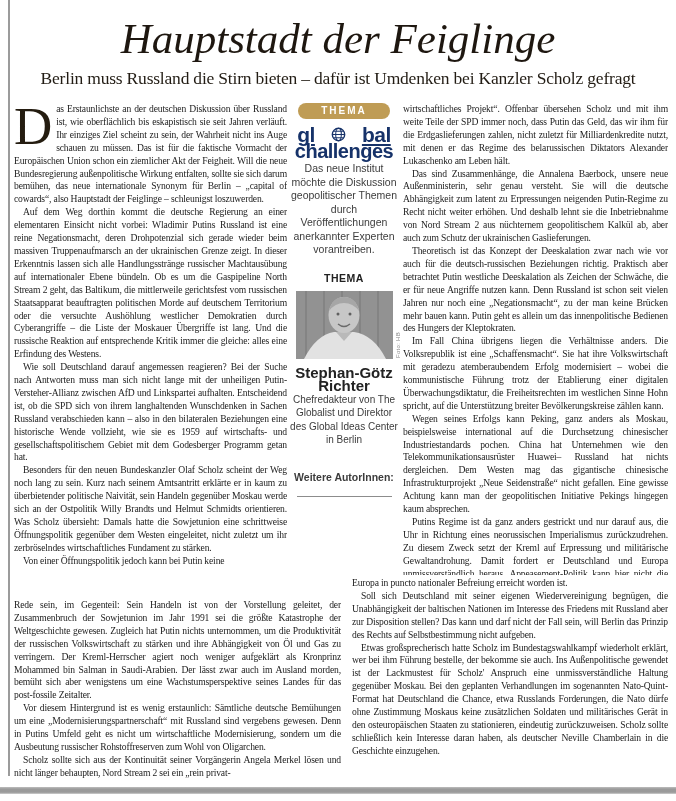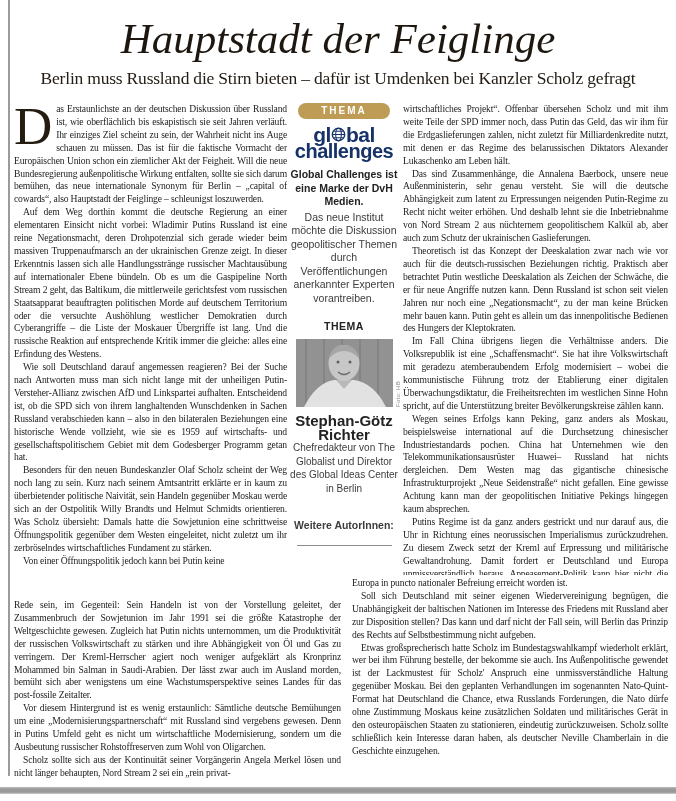--- a/index.html
+++ b/index.html
@@ -21,21 +21,21 @@
   .left-bottom{left:14px;top:599px;width:327px;height:208px;}
   .right-bottom{left:352px;top:577px;width:316px;height:208px;}
   .dropcap{float:left;font-size:53px;line-height:42px;padding:2px 4px 0 0;color:#241c10;
            font-family:"Liberation Serif",serif;}
   
   .sidebar{position:absolute;left:288px;top:103px;width:112px;text-align:center;
            font-family:"Liberation Sans",sans-serif;color:#2e2e2e;}
   .badge{width:92px;height:16px;margin:0 auto;background:#bf9c55;border-radius:8px;
          color:#ffffff;font-weight:bold;font-size:10px;letter-spacing:2px;line-height:16px;}
   .logo{margin-top:6px;color:#163269;font-weight:bold;line-height:18px;letter-spacing:-0.5px;}
-  .logo-line1{font-size:21px;display:flex;align-items:center;justify-content:center;gap:0;}
+  .logo-line1{font-size:21px;display:flex;align-items:center;justify-content:center;gap:16px;text-decoration:underline;}
   .logo-line2{font-size:20px;margin-top:-2px;}
   .logo svg{margin:2px 0 0 0;}
   .brand-bold{margin-top:8px;font-size:10.5px;font-weight:bold;line-height:13.5px;color:#222;}
   .brand-text{margin-top:2px;font-size:10.5px;line-height:13.5px;color:#3c3c3c;}
   .today{margin-top:15px;font-size:10.5px;font-weight:bold;letter-spacing:0.5px;color:#222;}
   .photo{position:relative;width:97px;height:68px;margin:7px auto 0;}
   .photo svg{display:block;}
   .credit{position:absolute;right:-8px;bottom:0;font-size:6px;color:#888;
           writing-mode:vertical-rl;transform:rotate(180deg);letter-spacing:0.3px;}
   .author-name{margin-top:7px;font-size:15px;font-weight:bold;line-height:13.5px;color:#222;}
@@ -76,21 +76,20 @@
             <ellipse cx="8" cy="8" rx="3" ry="6.6" fill="none" stroke="#163269" stroke-width="1.1"></ellipse>
             <line x1="1.6" y1="8" x2="14.4" y2="8" stroke="#163269" stroke-width="1.1"></line>
             <line x1="2.6" y1="4.5" x2="13.4" y2="4.5" stroke="#163269" stroke-width="1.1"></line>
             <line x1="2.6" y1="11.5" x2="13.4" y2="11.5" stroke="#163269" stroke-width="1.1"></line>
           </svg>
         </span>
         <span>bal</span>
       </div>
       <div class="logo-line2">challenges</div>
     </div>
-    <div class="brand-bold">Global Challenges ist eine Marke der DvH Medien.</div>
     <div class="brand-text">Das neue Institut möchte die Diskussion geopolitischer Themen durch Veröffentlichungen anerkannter Experten vorantreiben.</div>
     <div class="today">THEMA</div>
     <div class="photo">
       <svg width="97" height="68" viewBox="0 0 97 68" aria-hidden="true">
         <rect x="0" y="0" width="97" height="68" fill="#8f8f8f"></rect>
         <g stroke="#7c7c7c" stroke-width="2">
           <line x1="10" y1="0" x2="10" y2="68"></line>
             <line x1="28" y1="0" x2="28" y2="68"></line>
           <line x1="46" y1="0" x2="46" y2="68"></line>
             <line x1="64" y1="0" x2="64" y2="68"></line>

